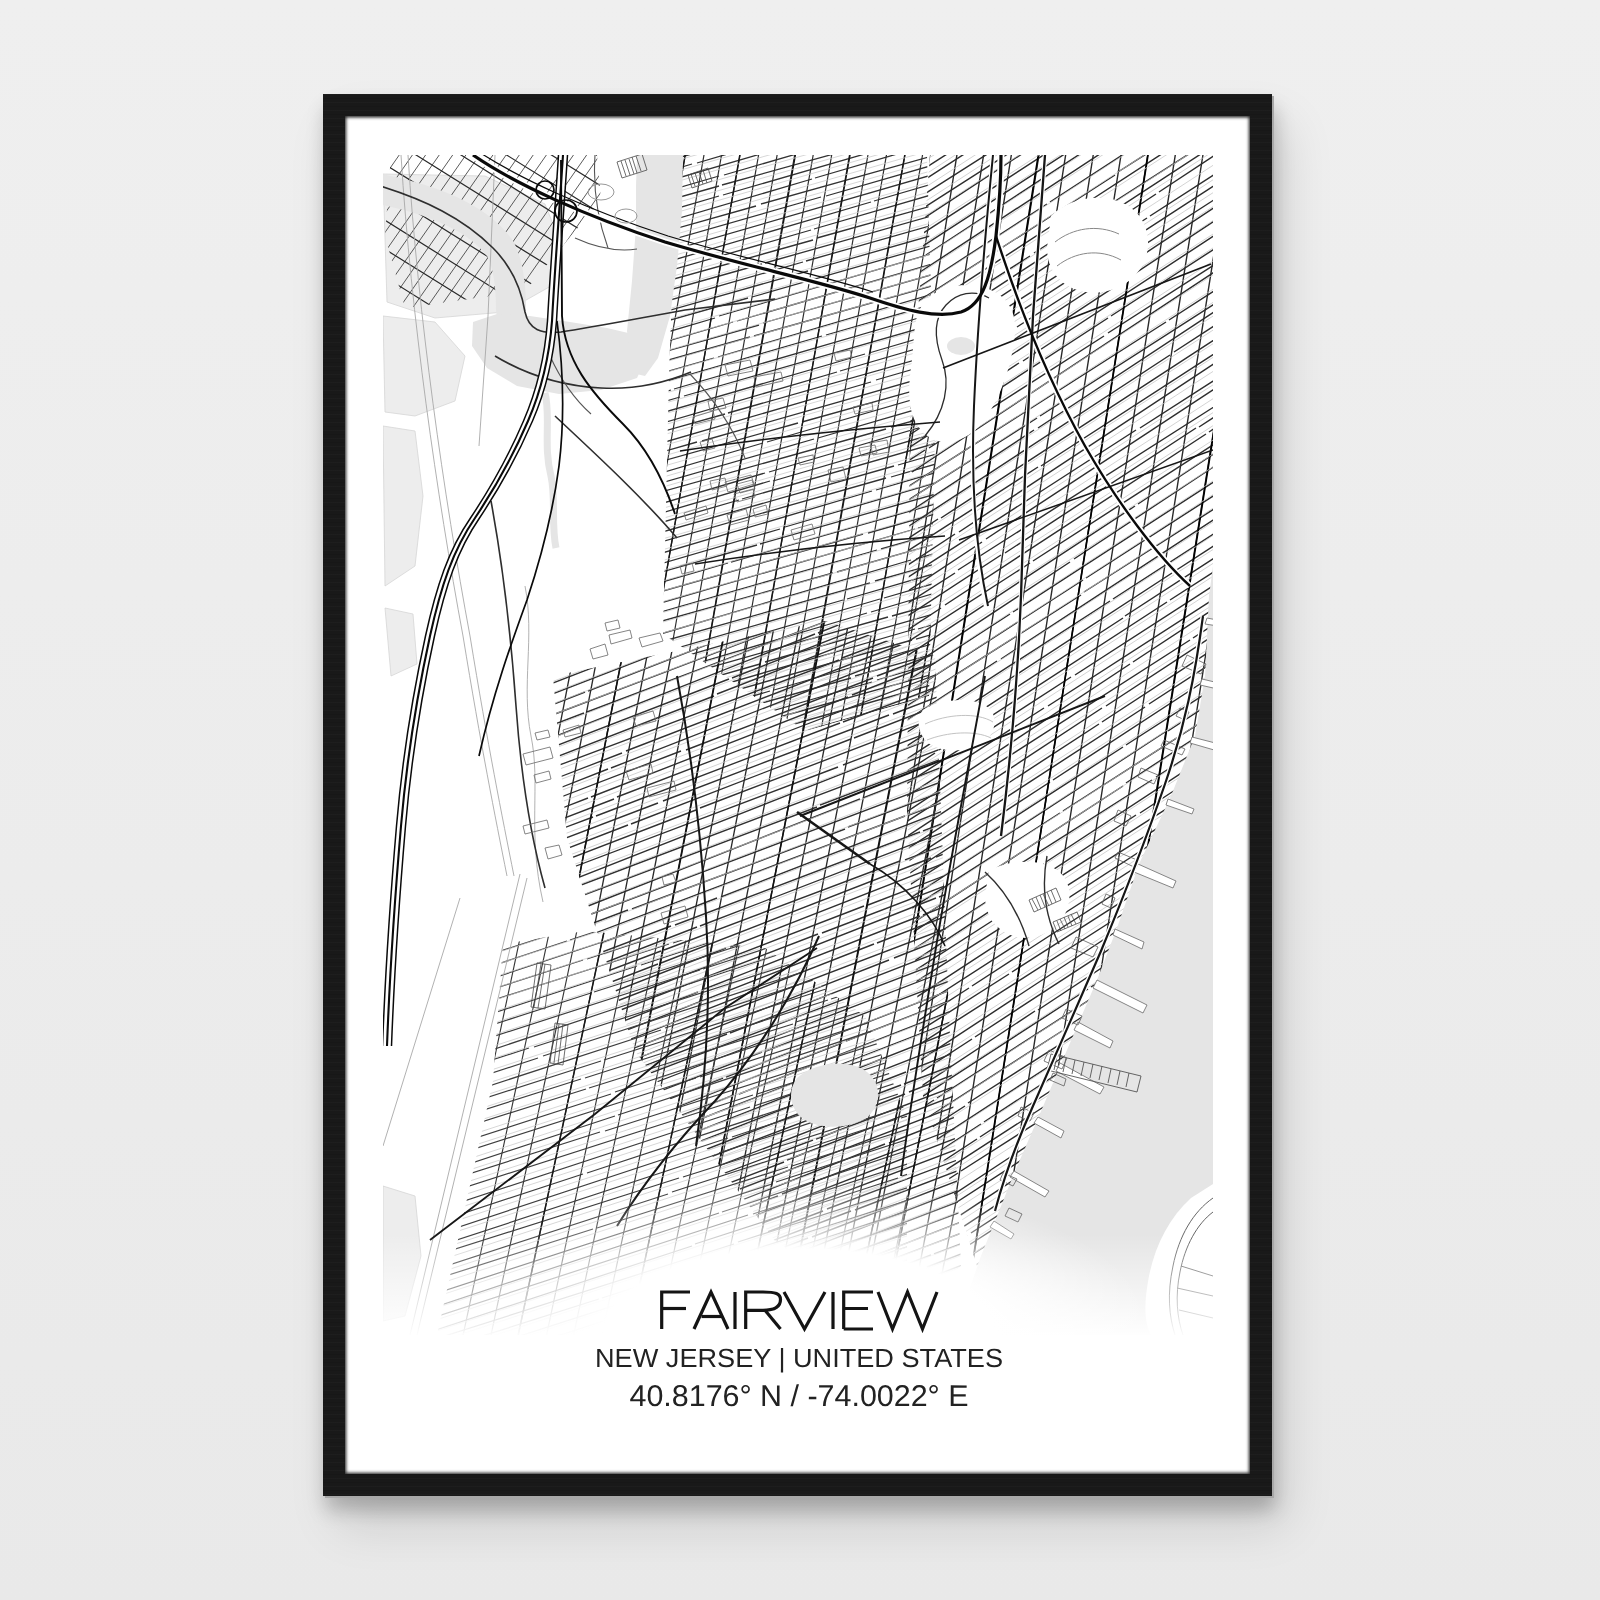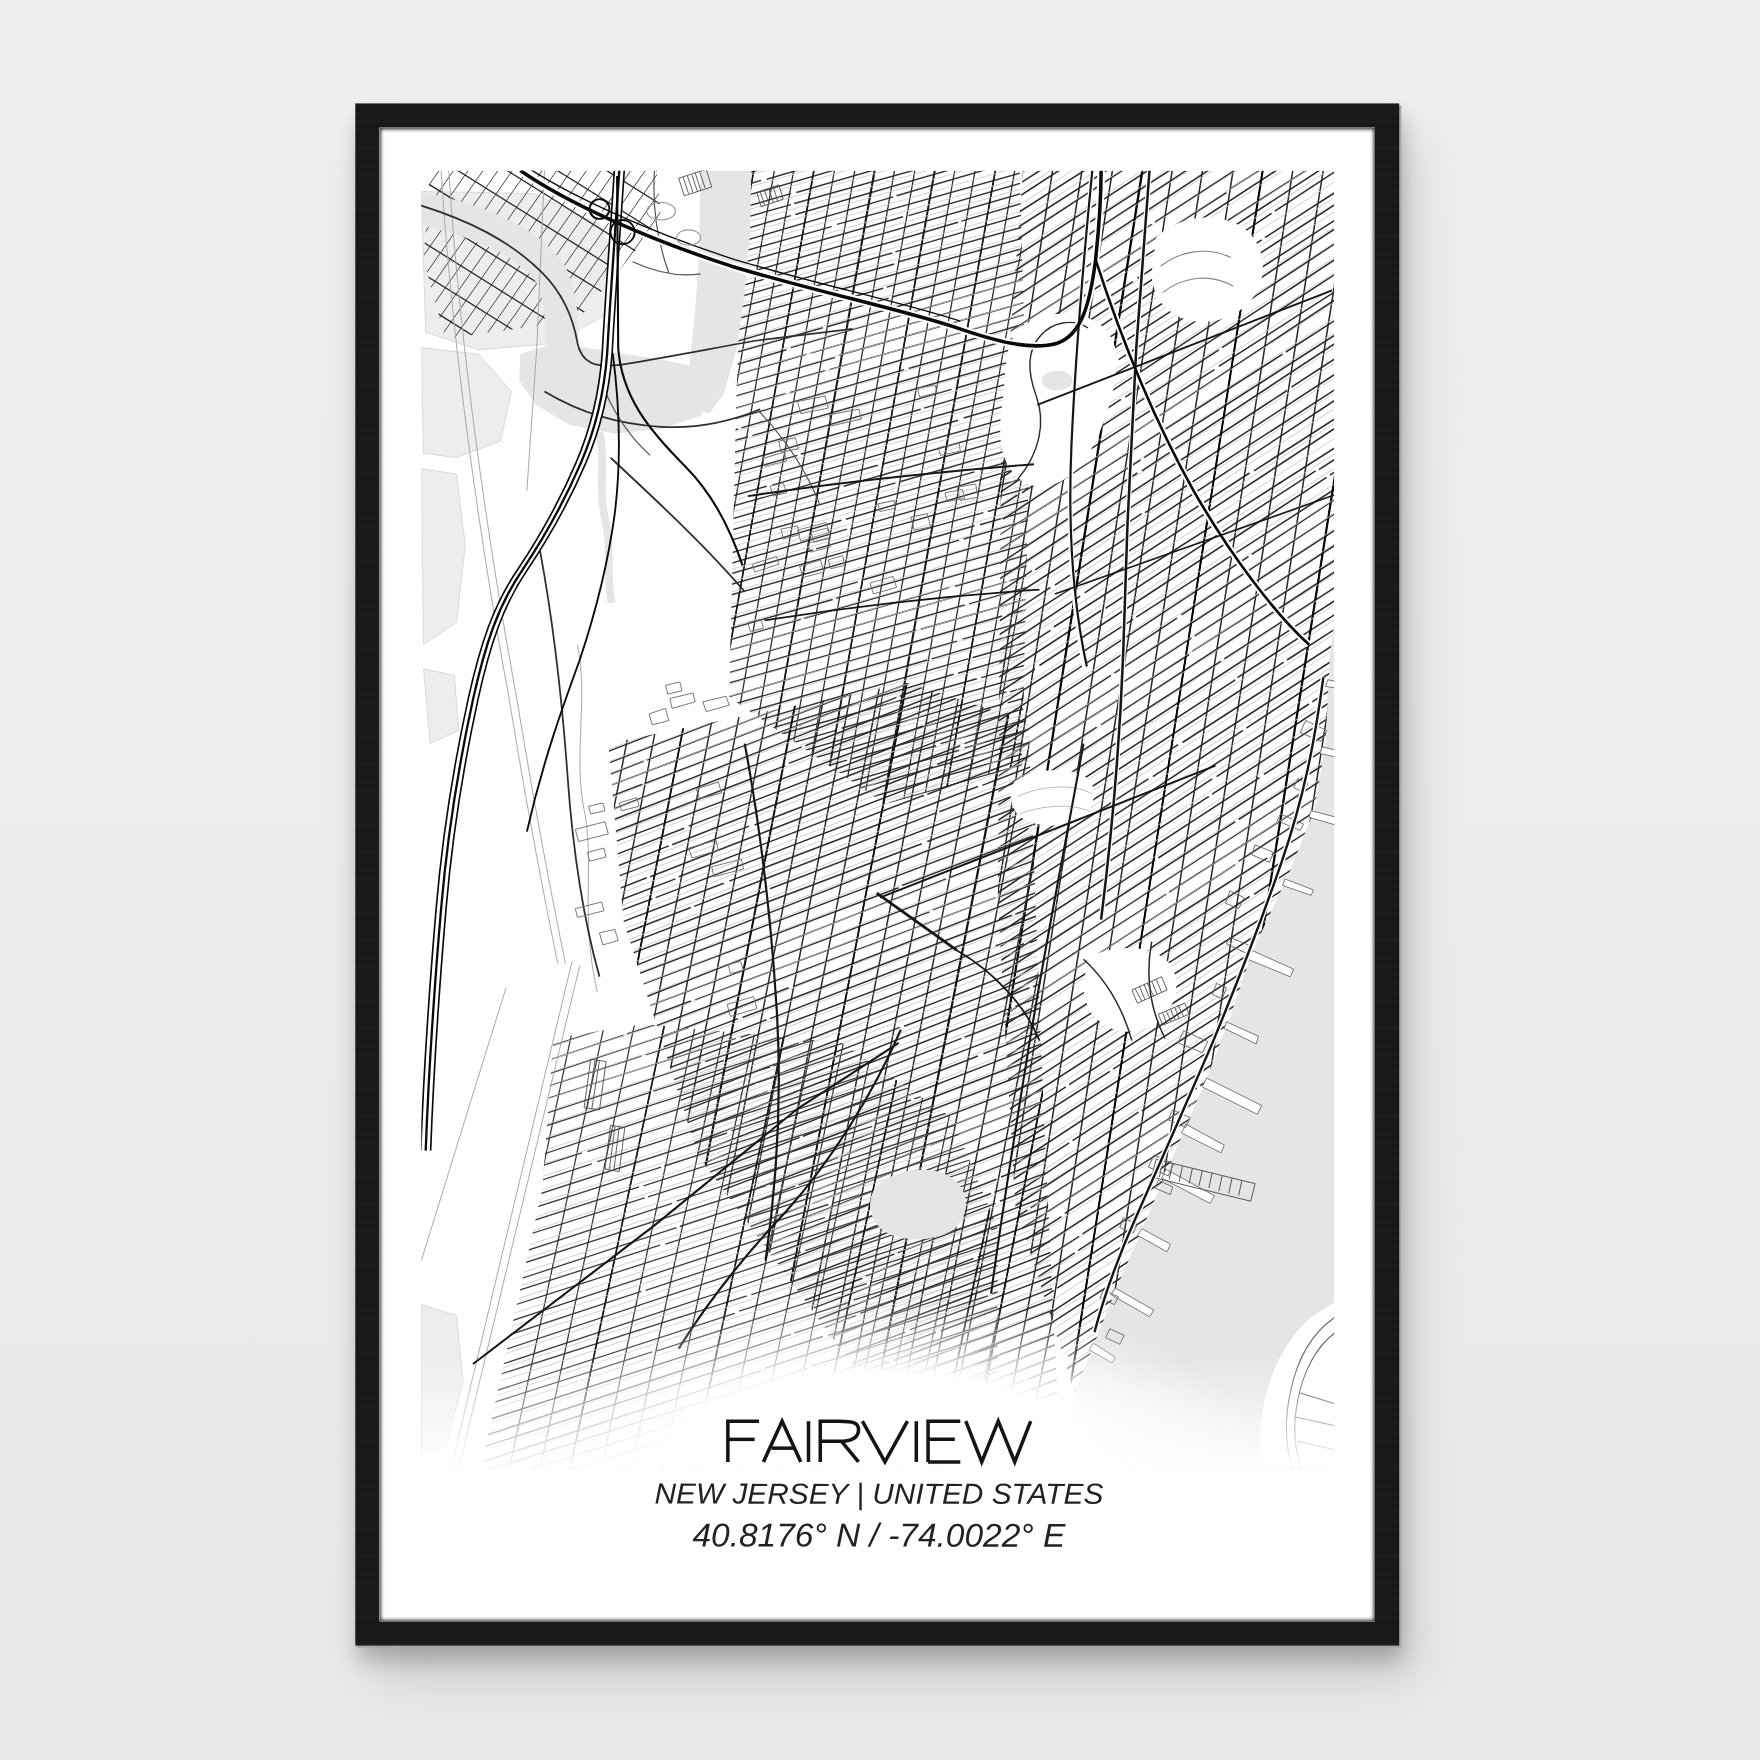--- a/index.html
+++ b/index.html
@@ -1,16 +1,16 @@
 <!DOCTYPE html>
 <html><head><meta charset="utf-8"><style>
 html,body{margin:0;padding:0;}
 body{width:1600px;height:1600px;background:linear-gradient(180deg,#efefef 0%,#ececec 55%,#e9e9e9 100%);position:relative;font-family:"Liberation Sans",sans-serif;overflow:hidden;}
 .frame{position:absolute;left:323px;top:94px;width:949px;height:1402px;background:#191919;
-box-shadow:2px 2px 0 0 #a8a8a8, 3px 14px 18px rgba(0,0,0,.22), 14px 30px 46px rgba(0,0,0,.12);font-style:italic;}
+box-shadow:2px 2px 0 0 #a8a8a8, 3px 14px 18px rgba(0,0,0,.22), 14px 30px 46px rgba(0,0,0,.12);}
 .grain{position:absolute;inset:0;background:repeating-linear-gradient(180deg,rgba(255,255,255,.06) 0 1px,rgba(0,0,0,0) 1px 4px,rgba(0,0,0,.25) 4px 5px,rgba(0,0,0,0) 5px 8px);opacity:.35}
 .inner{position:absolute;left:22px;top:22px;right:22px;bottom:22px;background:#fff;box-shadow:inset 0 2px 3px rgba(0,0,0,.55),inset 2px 0 3px rgba(0,0,0,.4),inset -2px 0 3px rgba(0,0,0,.4),inset 0 -2px 3px rgba(0,0,0,.45);}
 svg{display:block}
 </style></head>
 <body>
 <div class="frame">
     <div class="grain"></div>
     <div class="inner">
 <svg width="905" height="1358" viewBox="0 0 905 1358">
 <defs>

